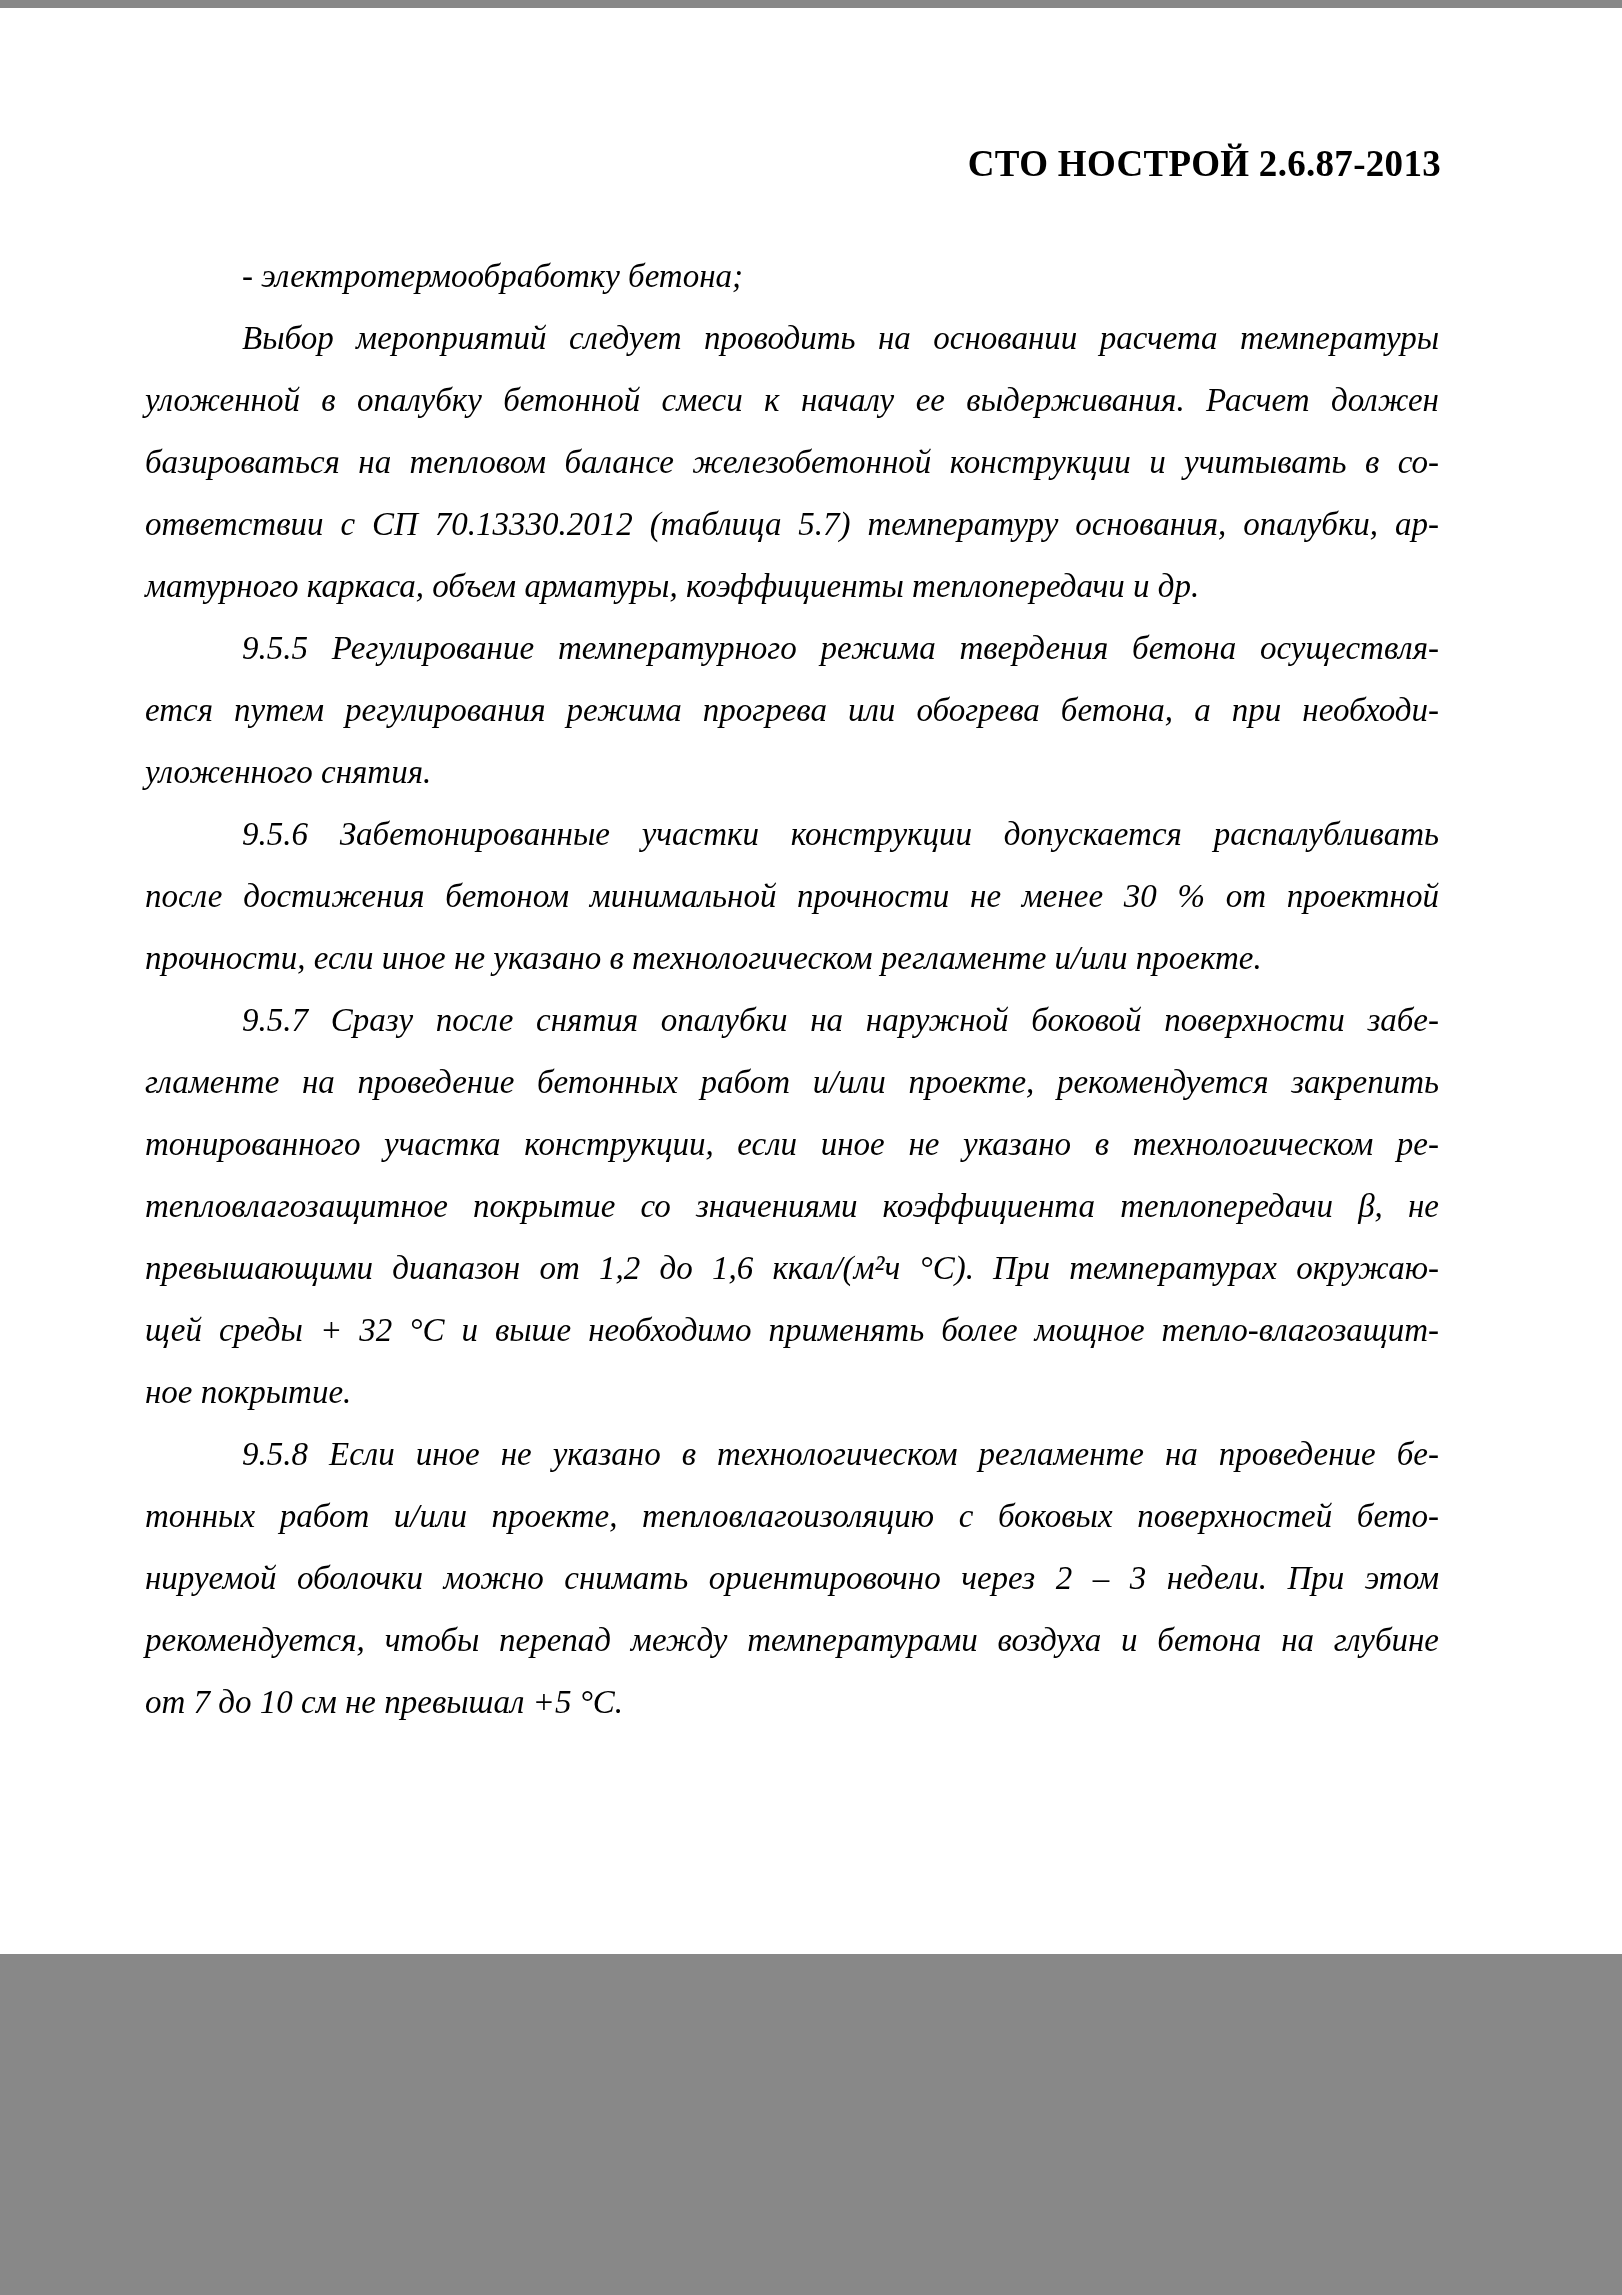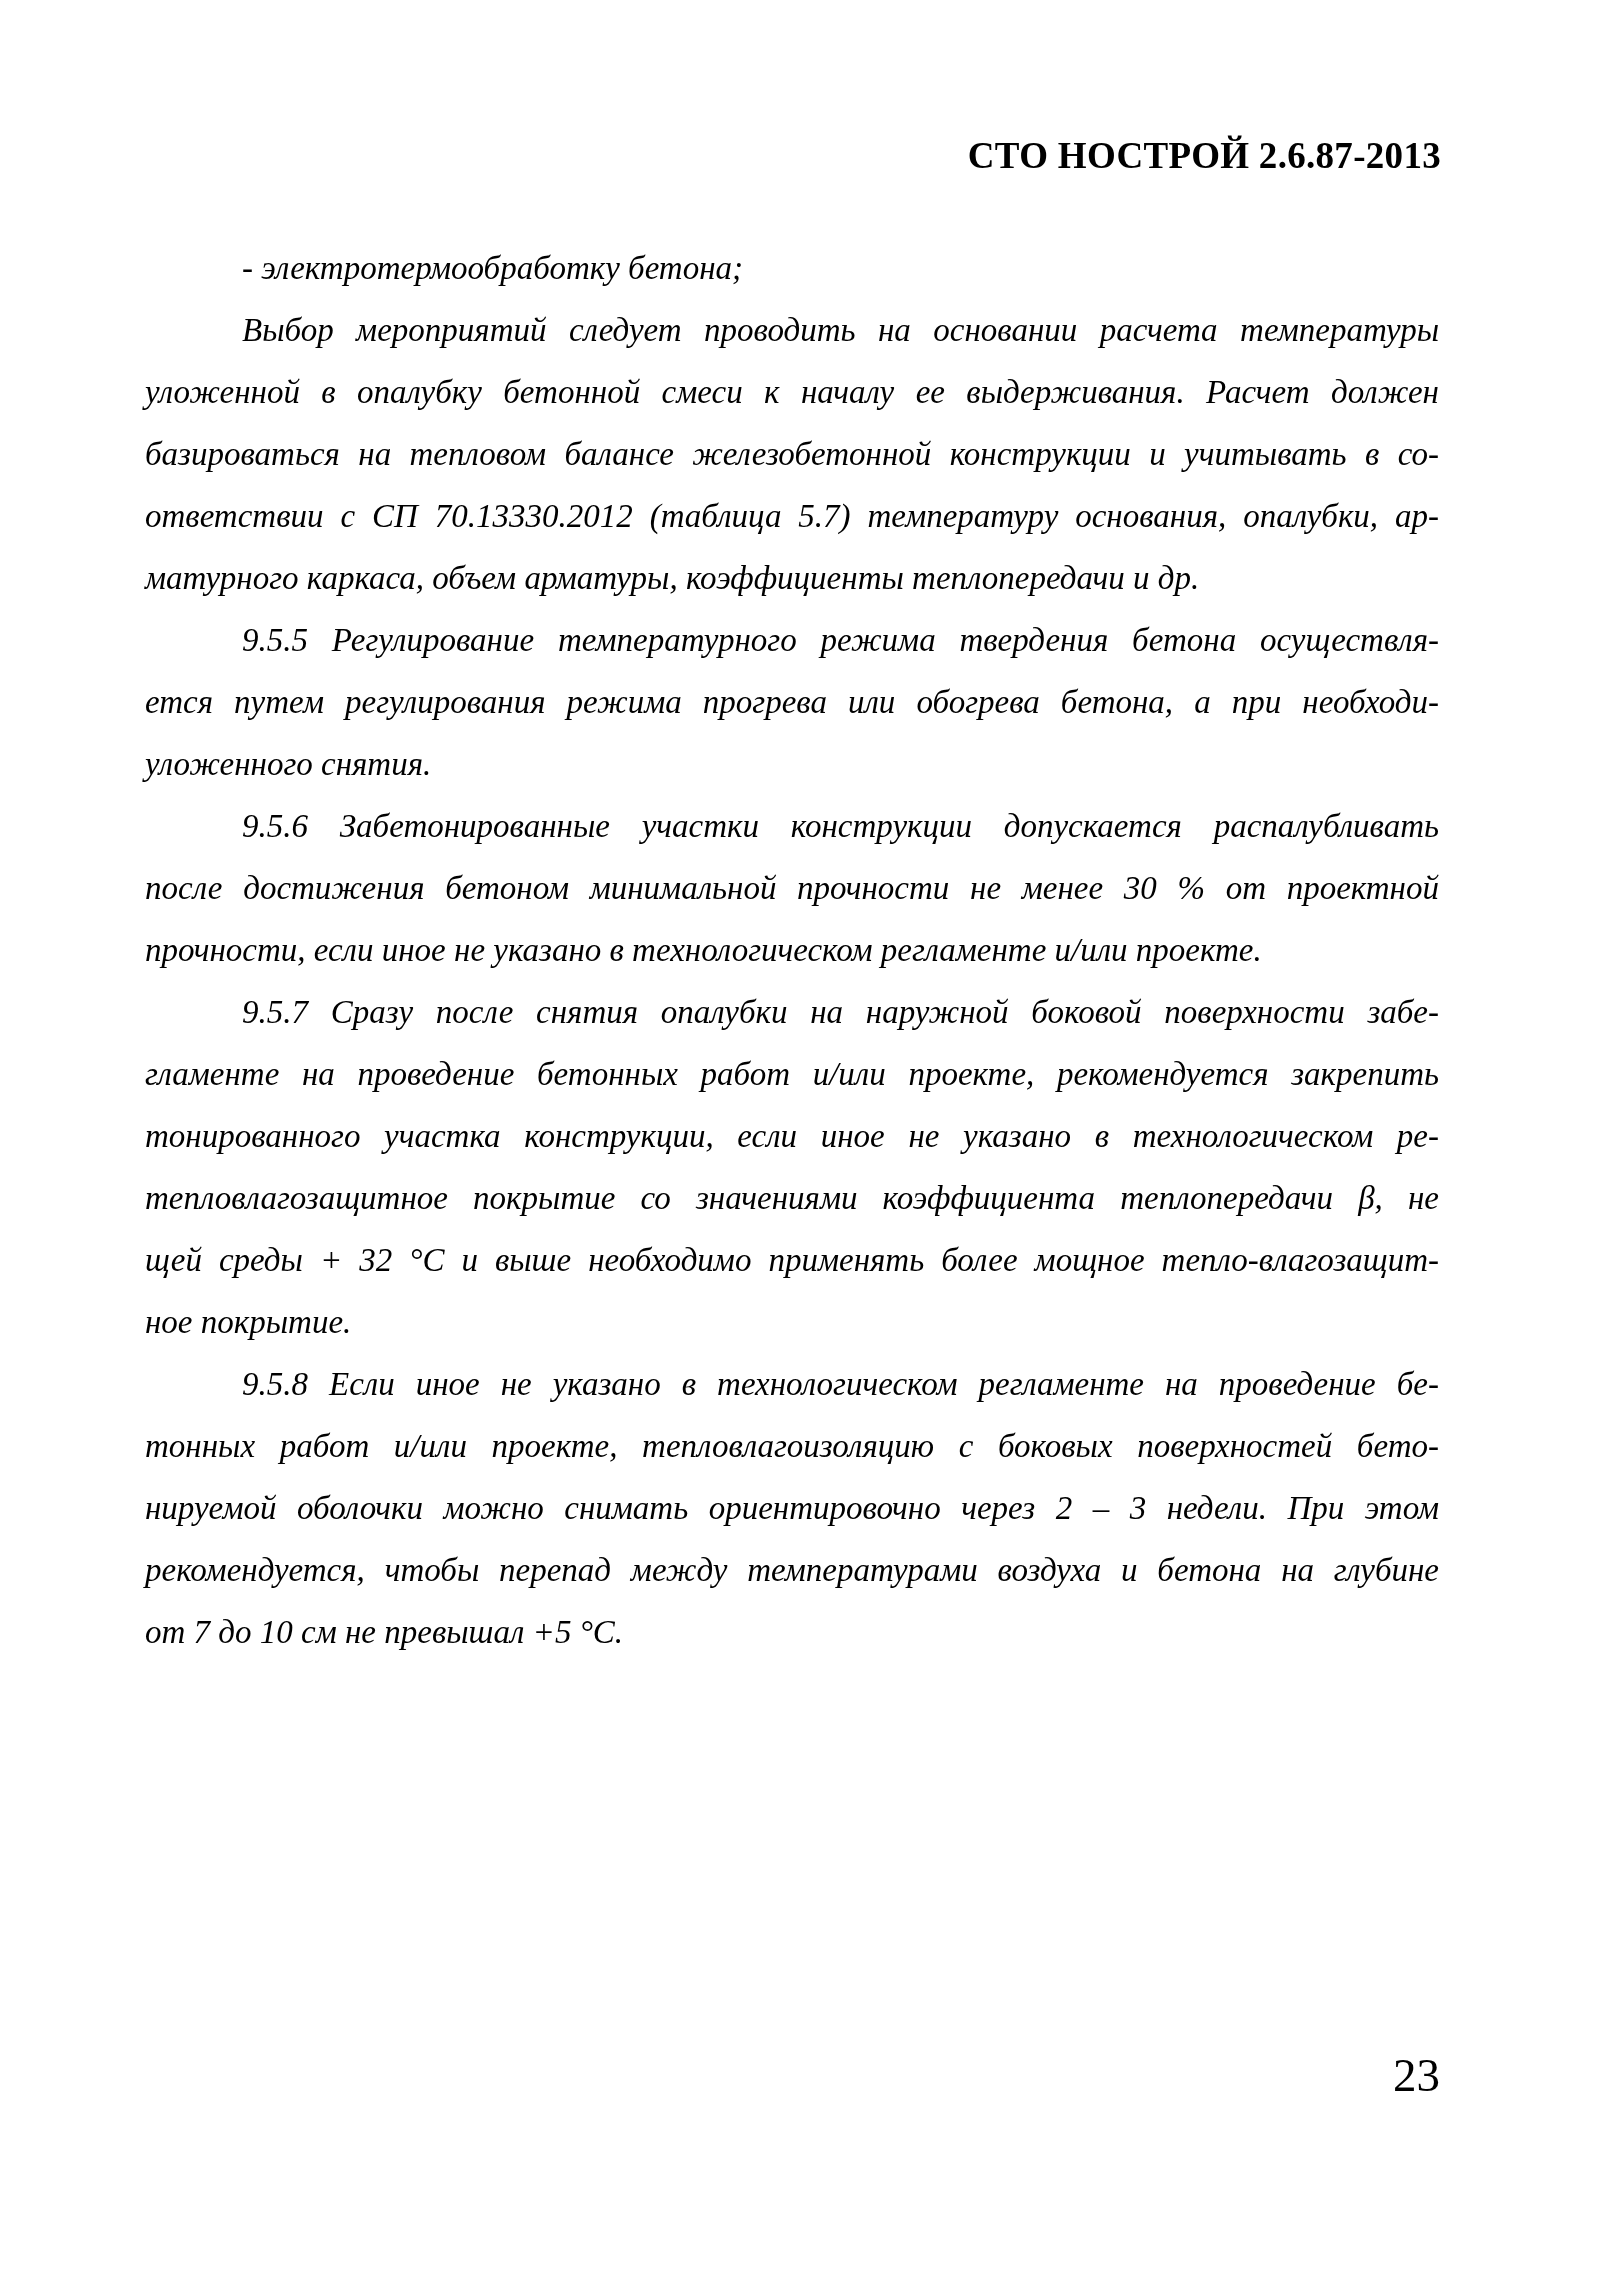--- a/index.html
+++ b/index.html
@@ -3,22 +3,22 @@
 <meta charset="utf-8">
 <style>
   html, body {
     margin: 0;
     padding: 0;
     background: #888;
   }
   .page {
     position: relative;
     width: 1623px;
-    height: 2295px;
-    margin: 0 auto;
+    height: 1946px;
+    margin: 8px auto;
     background: #ffffff;
     color: #000000;
     font-family: "Liberation Serif", "DejaVu Serif", serif;
     overflow: hidden;
   }
   .doc-header {
     position: absolute;
     top: 134px;
     right: 182px;
     font-size: 37px;
@@ -74,20 +74,21 @@
       <div class="line indent">9.5.5 Регулирование температурного режима твердения бетона осуществля-</div>
       <div class="line">ется путем регулирования режима прогрева или обогрева бетона, а при необходи-</div>
       <div class="line last">уложенного снятия.</div>
       <div class="line indent">9.5.6 Забетонированные участки конструкции допускается распалубливать</div>
       <div class="line">после достижения бетоном минимальной прочности не менее 30 % от проектной</div>
       <div class="line last">прочности, если иное не указано в технологическом регламенте и/или проекте.</div>
       <div class="line indent">9.5.7 Сразу после снятия опалубки на наружной боковой поверхности забе-</div>
       <div class="line">гламенте на проведение бетонных работ и/или проекте, рекомендуется закрепить</div>
       <div class="line">тонированного участка конструкции, если иное не указано в технологическом ре-</div>
       <div class="line">тепловлагозащитное покрытие со значениями коэффициента теплопередачи β, не</div>
+      <div class="line">превышающими диапазон от 1,2 до 1,6 ккал/(м²ч °С). При температурах окружаю-</div>
       <div class="line">щей среды + 32 °С и выше необходимо применять более мощное тепло-влагозащит-</div>
       <div class="line last">ное покрытие.</div>
       <div class="line indent">9.5.8 Если иное не указано в технологическом регламенте на проведение бе-</div>
       <div class="line">тонных работ и/или проекте, тепловлагоизоляцию с боковых поверхностей бето-</div>
       <div class="line">нируемой оболочки можно снимать ориентировочно через 2 – 3 недели. При этом</div>
       <div class="line">рекомендуется, чтобы перепад между температурами воздуха и бетона на глубине</div>
       <div class="line last">от 7 до 10 см не превышал +5 °С.</div>
     </div>
 
   <div class="page-number">23</div>

